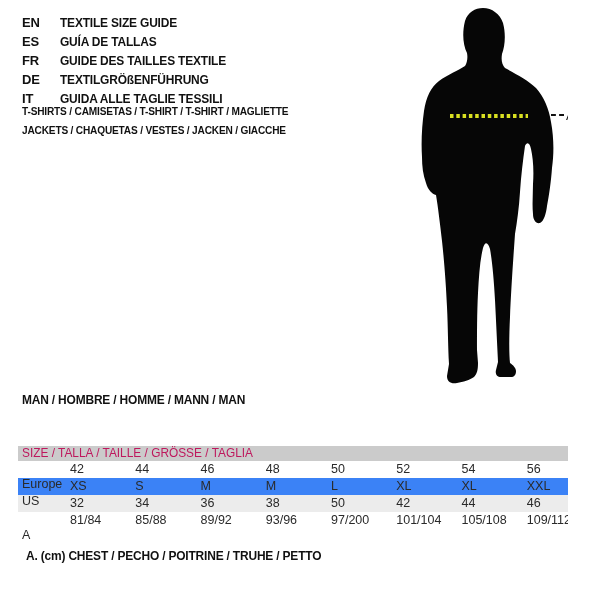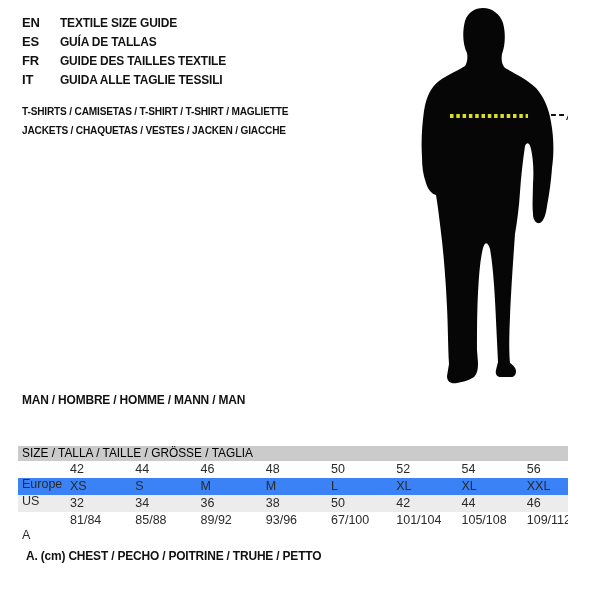--- a/index.html
+++ b/index.html
@@ -22,21 +22,21 @@
   .product-line span{display:inline-block;transform:scaleX(0.92);transform-origin:left center;white-space:nowrap;}
   
   .figure-svg{position:absolute;left:420px;top:6px;width:140px;height:382px;}
   .measure-ext{position:absolute;left:551px;top:114px;width:13px;border-top:2px dashed #111;}
   .measure-label{position:absolute;left:566px;top:108px;font-size:13px;font-weight:400;}
   
   .section-title{position:absolute;left:22px;top:392px;font-weight:700;font-size:13px;letter-spacing:-0.2px;}
   .section-title span{display:inline-block;transform:scaleX(0.92);transform-origin:left center;white-space:nowrap;}
   
   .size-table{position:absolute;left:18px;top:446px;width:574px;font-size:12.5px;color:#2a2a2a;}
-  .st-header{height:15px;line-height:15px;padding-left:4px;font-size:12.5px;color:#000000;}
+  .st-header{height:15px;line-height:15px;padding-left:4px;font-size:12.5px;color:#be185d;}
   .st-header span{display:inline-block;transform:scaleX(0.95);transform-origin:left center;white-space:nowrap;}
   .st-row{display:grid;grid-template-columns:52px repeat(8,1fr);height:17px;line-height:17px;}
   .st-label{padding-left:4px;text-align:left;margin-top:15px;}
   .st-cell{text-align:left;}
   
   .footnote{position:absolute;left:26px;top:548px;font-weight:700;font-size:13px;letter-spacing:-0.2px;}
   .footnote span{display:inline-block;transform:scaleX(0.92);transform-origin:left center;white-space:nowrap;}
 </style>
 </head>
 <body>
@@ -48,20 +48,24 @@
       <span class="lang-code">EN</span>
       <span class="lang-label">TEXTILE SIZE GUIDE</span>
     </div>
     <div class="lang-row">
       <span class="lang-code">ES</span>
       <span class="lang-label">GUÍA DE TALLAS</span>
     </div>
     <div class="lang-row">
       <span class="lang-code">FR</span>
       <span class="lang-label">GUIDE DES TAILLES TEXTILE</span>
+    </div>
+    <div class="lang-row">
+      <span class="lang-code">DE</span>
+      <span class="lang-label">TEXTILGRÖßENFÜHRUNG</span>
     </div>
     <div class="lang-row">
       <span class="lang-code">IT</span>
       <span class="lang-label">GUIDA ALLE TAGLIE TESSILI</span>
     </div>
   </div>
 
   <div class="product-block">
     <div class="product-line"><span>T-SHIRTS / CAMISETAS / T-SHIRT / T-SHIRT / MAGLIETTE</span></div>
     <div class="product-line"><span>JACKETS / CHAQUETAS / VESTES / JACKEN / GIACCHE</span></div>
@@ -114,21 +118,21 @@
       <div class="st-cell">44</div>
       <div class="st-cell">46</div>
     </div>
 
     <div class="st-row">
       <div class="st-label">A</div>
       <div class="st-cell">81/84</div>
       <div class="st-cell">85/88</div>
       <div class="st-cell">89/92</div>
       <div class="st-cell">93/96</div>
-      <div class="st-cell">67/100</div>
+      <div class="st-cell">97/200</div>
       <div class="st-cell">101/104</div>
       <div class="st-cell">105/108</div>
       <div class="st-cell">109/112</div>
     </div>
   </div>
 
   <div class="footnote"><span>A. (cm) CHEST / PECHO / POITRINE / TRUHE / PETTO</span></div>
 
 </div>
 

